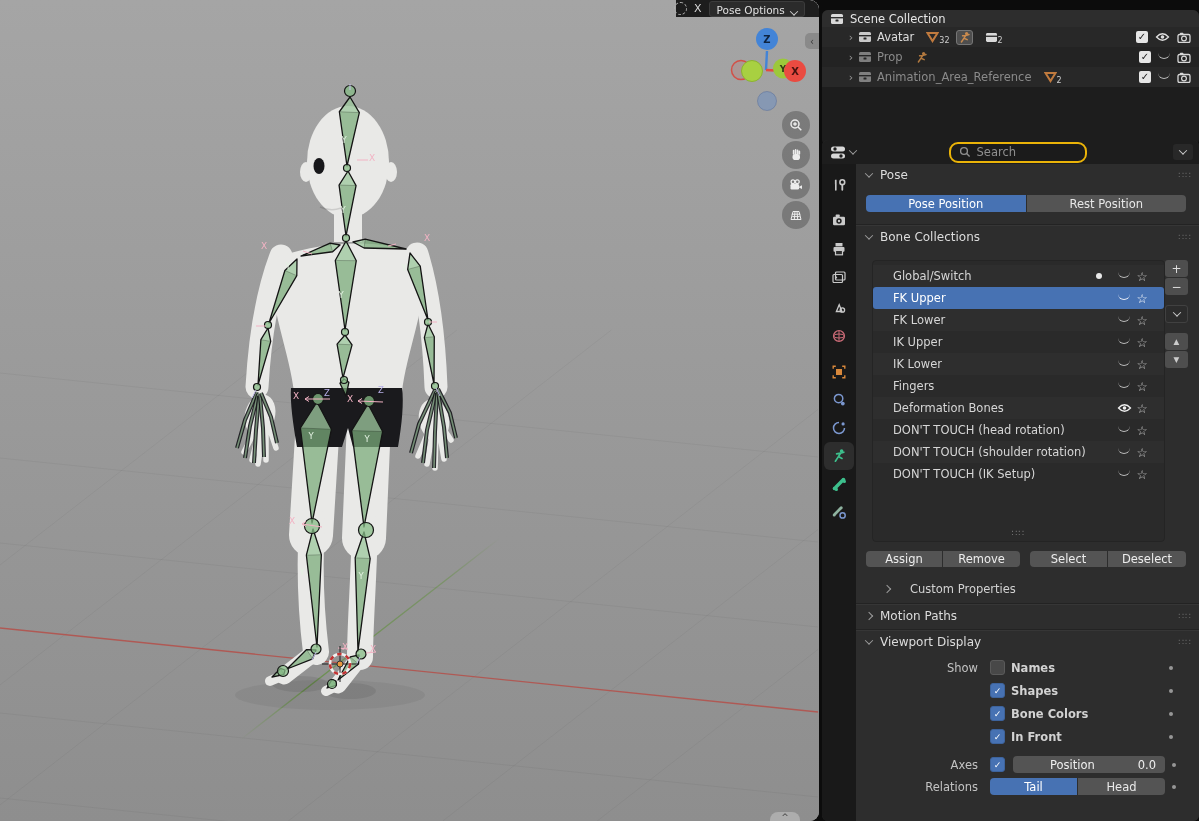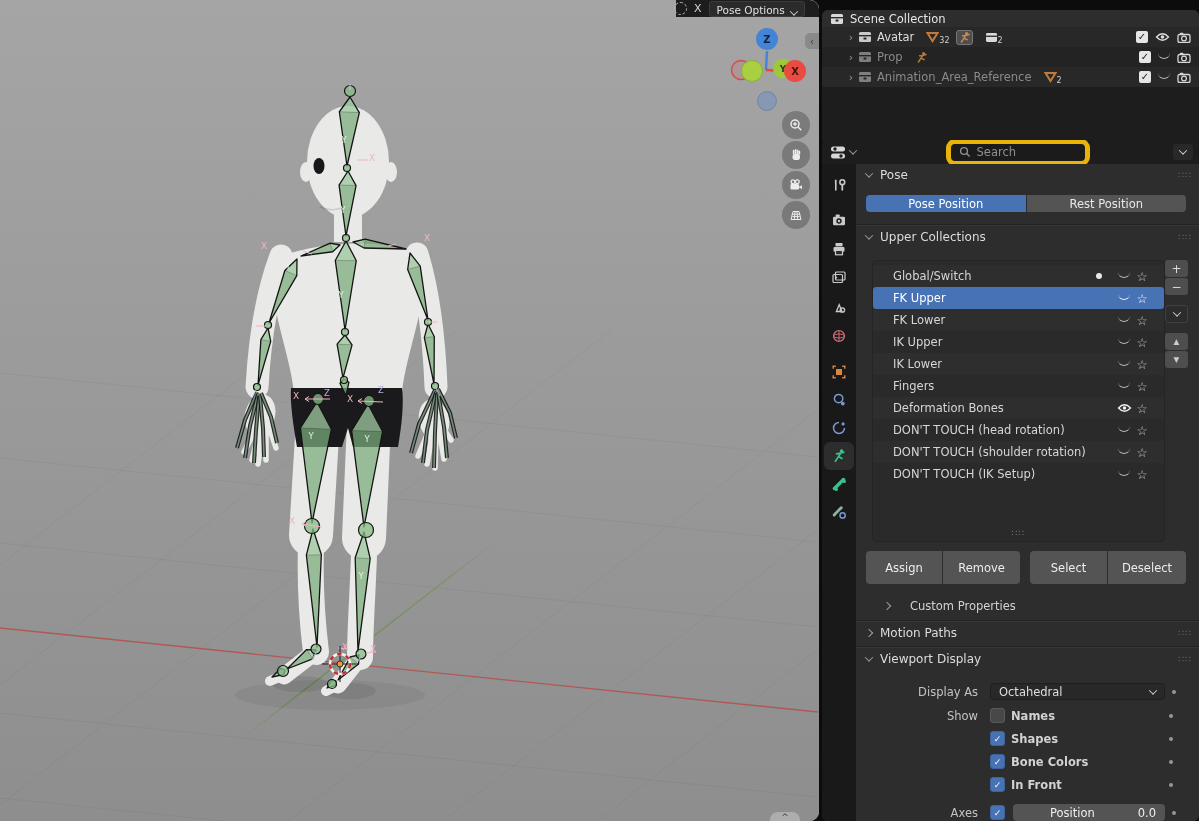--- a/index.html
+++ b/index.html
@@ -44,21 +44,21 @@
   .arm-box{background:#4e4e4e;border:1px solid #767676;border-radius:3px;padding:0 1px;margin-left:6px;display:flex;}
   .o-right{margin-left:auto;display:flex;align-items:center;gap:7px;padding-right:8px;}
   .o-check{width:12px;height:12px;background:#e6e6e6;border-radius:2px;color:#1b1b1b;font-size:10px;
     line-height:12px;text-align:center;font-weight:bold;}
   .eye-closed{width:12px;height:6px;border-bottom:1.6px solid #b9b9b9;border-radius:0 0 10px 10px;margin-top:-3px;}
 
   .properties{position:absolute;left:822px;top:140px;width:377px;height:681px;background:#2d2d2d;
     border-radius:6px;overflow:hidden;font-size:11.5px;color:#d6d6d6;}
   .p-header{height:24px;background:#1d1d1d;display:flex;align-items:center;}
   .editor-btn{display:flex;align-items:center;gap:3px;padding:0 6px 0 8px;}
-  .search-pill{width:118px;height:17px;margin:0 auto;background:#1b1b1b;border:5px solid #eab308;
+  .search-pill{width:118px;height:17px;margin:0 auto;background:#1b1b1b;border:2px solid #eab308;
     border-radius:9px;display:flex;align-items:center;gap:6px;padding:0 8px;color:#8f8f8f;}
   .filter-btn{width:20px;height:16px;background:#282828;border-radius:3px;margin-right:6px;
     display:flex;align-items:center;justify-content:center;}
   .p-body{display:flex;height:657px;}
   .tab-strip{width:34px;background:#191919;position:relative;flex:none;}
   .tab{position:absolute;left:0;width:34px;height:28px;display:flex;align-items:center;justify-content:center;}
   .tab.active{background:#2d2d2d;border-radius:6px;width:30px;left:2px;}
   .p-content{flex:1;background:#2d2d2d;position:relative;}
 
   .panel-h{height:18px;padding-top:2px;display:flex;align-items:center;gap:8px;padding-left:10px;color:#dcdcdc;font-size:12px;}
@@ -82,21 +82,21 @@
   .li.selected .star{color:#fff;}
   .li.selected .eye-closed{border-color:#e8ecf5;}
   .uilist .grip{position:absolute;bottom:3px;left:0;right:0;text-align:center;color:#757575;font-size:9px;letter-spacing:1px;}
   .side-col{width:23px;flex:none;}
   .sbtn{width:23px;height:17px;background:#4e4e4e;border-radius:3px;color:#dddddd;font-size:12px;
     display:flex;align-items:center;justify-content:center;box-sizing:border-box;}
   .sbtn.tiny{font-size:7.5px;color:#cccccc;}
   .sbtn.dd{background:#2c2c2c;border:1px solid #414141;height:18px;margin-top:10px;}
   .sbtn.m1{margin-top:1px;}.sbtn.m10{margin-top:10px;}
 
-  .ops-row{margin:9px 14px 0 10px;display:flex;height:33px;}
+  .ops-row{margin:9px 14px 0 10px;display:flex;height:16px;}
   .opbtn{background:#545454;color:#ededed;font-size:11.5px;display:flex;align-items:center;justify-content:center;}
   .ops-row .sp{width:10px;}
   .opbtn.a{width:76px;border-radius:4px 0 0 4px;margin-right:1px;}
   .opbtn.b{width:77px;border-radius:0 4px 4px 0;}
   .opbtn.c{width:77px;border-radius:4px 0 0 4px;margin-right:1px;}
   .opbtn.d{width:78px;border-radius:0 4px 4px 0;}
 
   .subpanel-h{margin-top:14px;height:16px;display:flex;align-items:center;gap:20px;padding-left:28px;color:#d2d2d2;}
   .mt6{margin-top:6px;}.mt3{margin-top:3px;}
   .panel-h.tall{height:21px;padding-top:0;}
@@ -669,21 +669,21 @@
           <span class="grip">∷∷</span>
         </div>
         <div class="seg-row">
           <div class="seg on">Pose Position</div>
           <div class="seg">Rest Position</div>
         </div>
         <div class="divider" style="margin-top:12px"></div>
 
         <div class="panel-h">
           <span class="chev"></span>
-          <span>Upper Collections</span>
+          <span>Bone Collections</span>
           <span class="grip">∷∷</span>
         </div>
 
         <div class="list-row">
           <div class="uilist">
             <div>
 
             <div class="li">
                   <span class="nm">Global/Switch</span>
                   <span class="adot"></span>
@@ -811,28 +811,20 @@
           <span class="grip">∷∷</span>
         </div>
         <div class="divider mt3"></div>
 
         <div class="panel-h tall">
           <span class="chev"></span>
           <span>Viewport Display</span>
           <span class="grip">∷∷</span>
         </div>
 
-        <div class="prop-row r-disp">
-          <span class="prop-label">Display As</span>
-          <div class="dropdown">
-            <span>Octahedral</span>
-            <span class="chev light"></span>
-          </div>
-          <span class="adot2"></span>
-        </div>
 
         <div>
 
         <div class="prop-row vd-check-row r-show">
               <span class="prop-label">Show</span>
 
               <span class="cbx unchecked"></span>
               <span class="cbx-label">Names</span>
               <span class="adot2" style="margin-left:auto;margin-right:27px"></span>
             </div>

